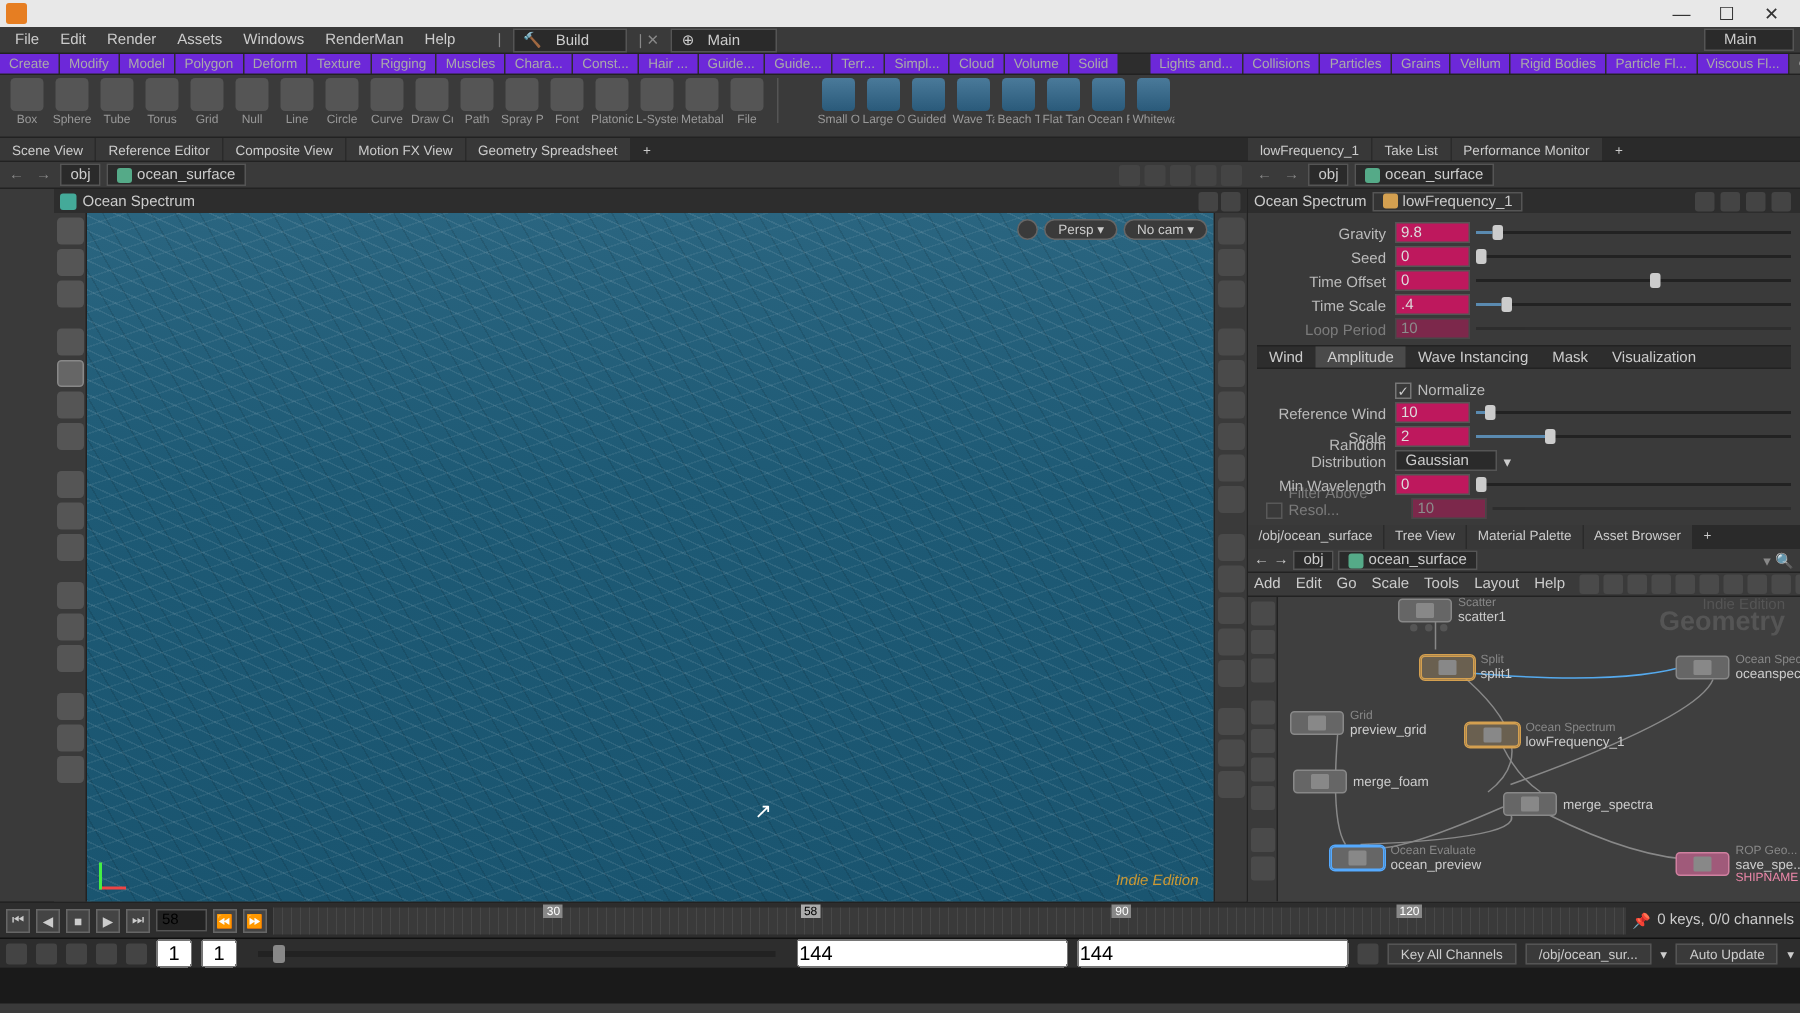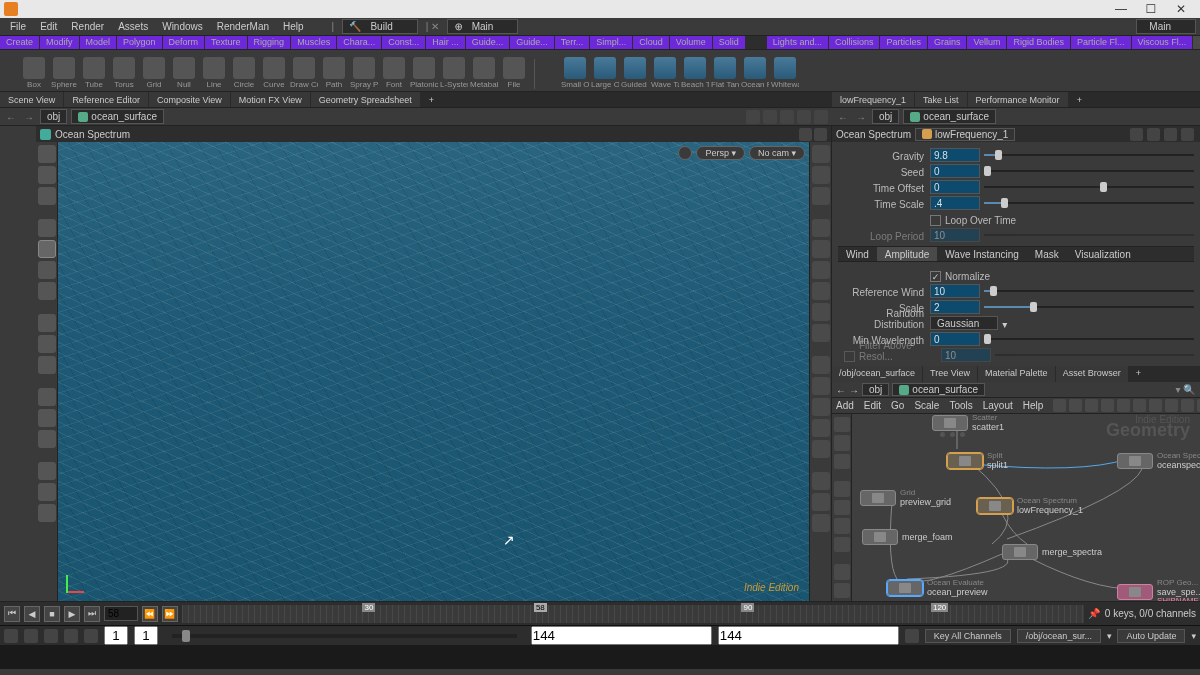--- a/index.html
+++ b/index.html
@@ -8,21 +8,21 @@
 .titlebar .icon { width: 14px; height: 14px; background: #e67e22; margin-right: 4px; border-radius: 2px; }
 .titlebar .spacer { flex: 1; }
 .titlebar .winbtn { width: 30px; text-align: center; font-size: 12px; cursor: pointer; }
 .menubar { background: #3a3a3a; height: 18px; display: flex; align-items: center; padding: 0 4px; gap: 2px; border-bottom: 1px solid #222; }
 .menubar span { padding: 2px 6px; cursor: pointer; }
 .menubar .right { margin-left: auto; display: flex; gap: 4px; align-items: center; }
 .menubar .dd { background: #2a2a2a; border: 1px solid #555; padding: 1px 18px 1px 6px; position: relative; }
 .shelftabs { background: #2d2d2d; height: 14px; display: flex; gap: 1px; font-size: 9px; border-bottom: 1px solid #222; }
 .shelftabs span { padding: 1px 6px; background: #6d28d9; cursor: pointer; color: #aaa; white-space: nowrap; }
 .shelftabs span.active { background: #4a4a4a; color: #fff; }
-.shelf { background: #3a3a3a; height: 42px; display: flex; align-items: flex-end; padding: 2px 20px; gap: 2px; border-bottom: 1px solid #222; }
+.shelf { background: #3a3a3a; height: 42px; display: flex; align-items: flex-start; padding: 2px 4px; gap: 2px; border-bottom: 1px solid #222; }
 .shelf .tool { display: flex; flex-direction: column; align-items: center; width: 28px; cursor: pointer; }
 .shelf .tool .ico { width: 22px; height: 22px; background: #555; border-radius: 3px; margin-bottom: 1px; }
 .shelf .tool .lbl { font-size: 8px; color: #999; text-align: center; white-space: nowrap; overflow: hidden; width: 100%; }
 .shelf .sep { width: 1px; height: 30px; background: #555; margin: 0 4px; }
 .shelf .tool.ocean .ico { background: linear-gradient(#4a7a9a,#2a5a7a); }
 .context-tabs { background: #2a2a2a; height: 16px; display: flex; font-size: 9px; border-bottom: 1px solid #222; }
 .context-tabs span { padding: 2px 8px; background: #383838; margin-right: 1px; cursor: pointer; display: flex; align-items: center; gap: 3px; }
 .context-tabs span.plus { background: transparent; }
 .pathbar { background: #3a3a3a; height: 18px; display: flex; align-items: center; padding: 0 4px; gap: 4px; border-bottom: 1px solid #222; }
 .pathbar .nav { width: 14px; height: 14px; display: flex; align-items: center; justify-content: center; cursor: pointer; color: #888; }
@@ -60,21 +60,21 @@
 .right-col .t { width: 18px; height: 18px; background: #4a4a4a; border-radius: 3px; cursor: pointer; }
 .right-col .gap { height: 8px; }
 
 .right-pane { width: 368px; display: flex; flex-direction: column; background: #3a3a3a; }
 .param-header { background: #2d2d2d; height: 16px; display: flex; align-items: center; padding: 0 4px; font-size: 10px; }
 .param-header .nodechip { background: #333; border: 1px solid #555; padding: 0 6px; margin-left: 4px; display:flex; align-items:center; gap:3px; }
 .param-header .nodechip .nico { width:10px; height:10px; background:#d4a050; border-radius:2px; }
 .params { padding: 4px 6px; flex-shrink: 0; }
 .prow { display: flex; align-items: flex-end; height: 16px; margin-bottom: 0px; }
 .prow .lbl { width: 92px; text-align: right; padding-right: 6px; color: #bbb; font-size: 10px; }
-.prow .val { width: 50px; background: #0c4a6e; border: 1px solid #555; padding: 0 3px; font-size: 10px; color: #ddd; height: 14px; }
+.prow .val { width: 50px; background: #be185d; border: 1px solid #555; padding: 0 3px; font-size: 10px; color: #ddd; height: 14px; }
 .prow .slider { flex: 1; height: 14px; position: relative; margin-left: 4px; }
 .prow .slider .track { position: absolute; left: 0; right: 0; top: 6px; height: 2px; background: #222; }
 .prow .slider .fill { position: absolute; left: 0; top: 6px; height: 2px; background: #5a8ab0; }
 .prow .slider .thumb { position: absolute; top: 2px; width: 7px; height: 10px; background: #ccc; border-radius: 2px; }
 .prow .chk { width: 11px; height: 11px; border: 1px solid #777; margin-right: 4px; cursor: pointer; display:flex; align-items:center; justify-content:center; font-size:9px; }
 .prow .chktxt { color: #bbb; }
 .prow .dd { background: #2a2a2a; border: 1px solid #555; padding: 0 18px 0 6px; height: 14px; font-size:10px; display:flex; align-items:center; }
 .prow.disabled { opacity: 0.5; }
 .ptabs { background: #2d2d2d; height: 16px; display: flex; margin: 4px 0; border-top:1px solid #222; border-bottom:1px solid #222; }
 .ptabs span { padding: 2px 8px; cursor: pointer; font-size: 10px; }
@@ -446,25 +446,20 @@
         </div>
       <div class="prow">
           <span class="lbl">Time Scale</span>
           <input class="val" value=".4" style="">
           <div class="slider">
             <div class="track"></div>
             <div class="fill" style="width:8%"></div>
             <div class="thumb" style="left:8%"></div>
           </div>
         </div>
-      <div class="prow">
-          <span class="lbl"></span>
-          <span class="chk"></span>
-          <span class="chktxt">Loop Over Time</span>
-        </div>
       <div class="prow disabled">
           <span class="lbl">Loop Period</span>
           <input class="val" value="10" style="">
           <div class="slider">
             <div class="track"></div>
           </div>
         </div>
 
       <div class="ptabs">
         <span>Wind</span>

